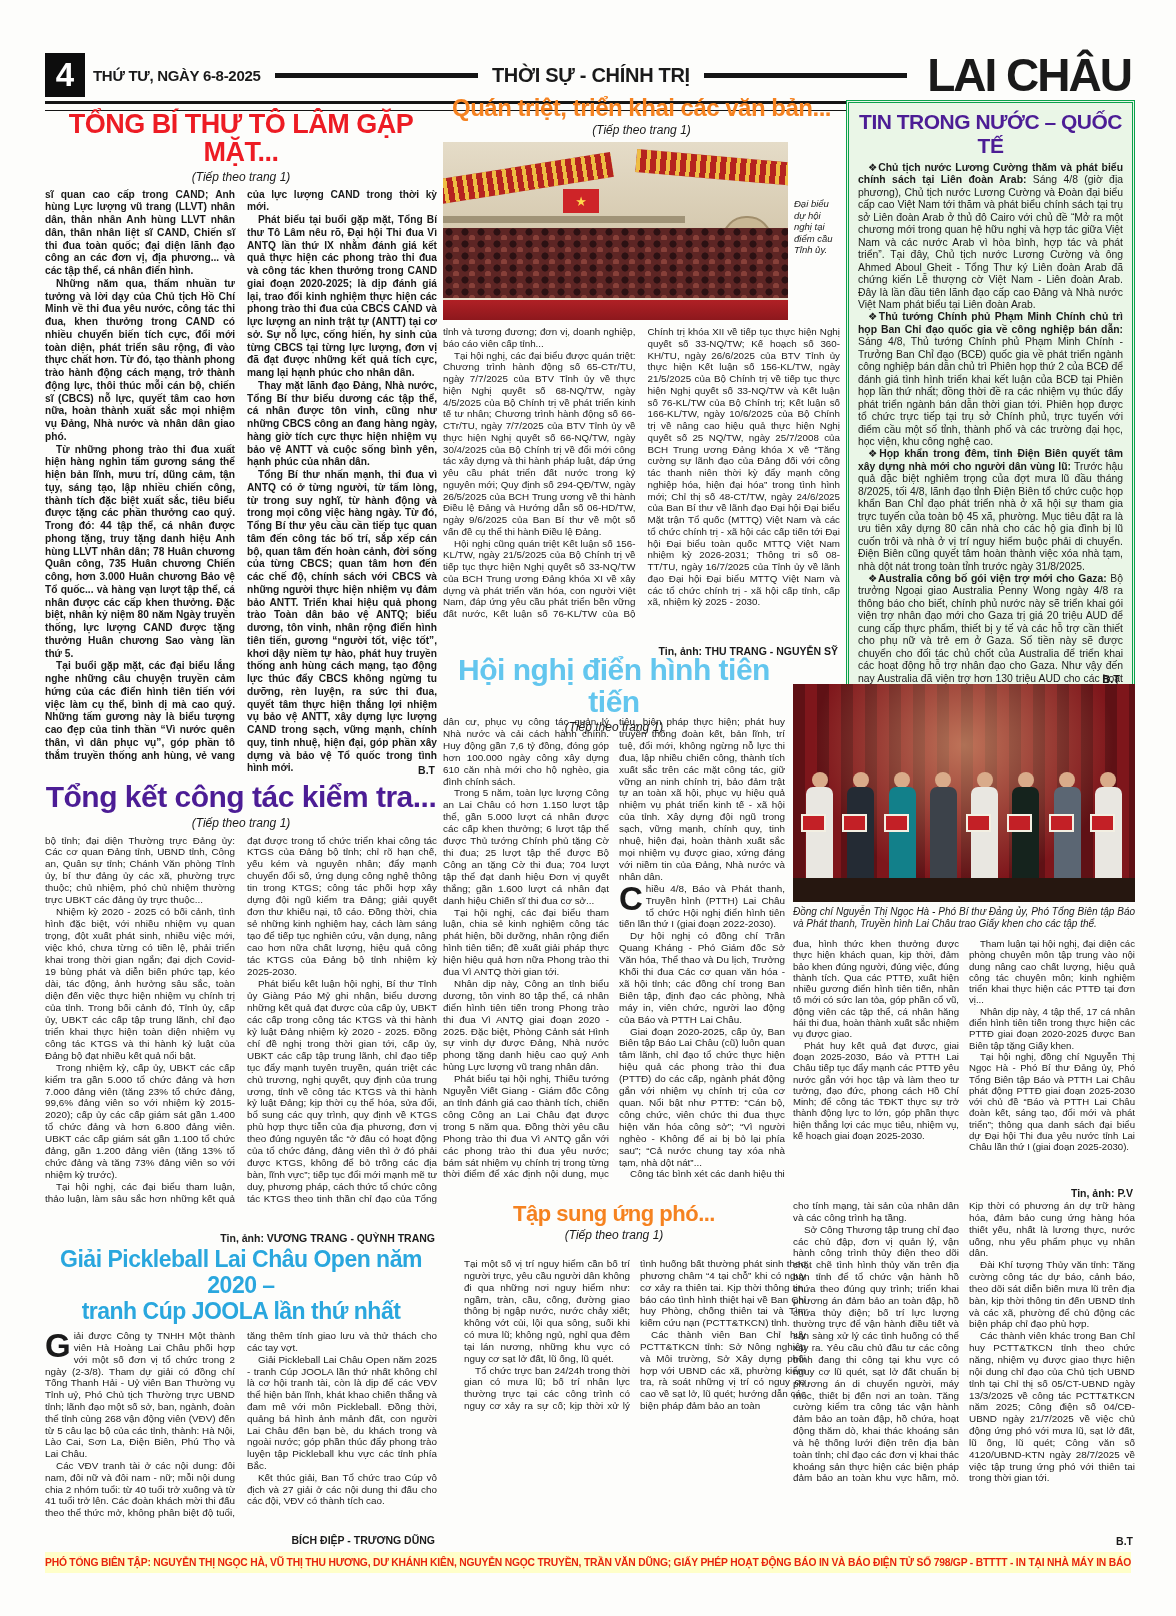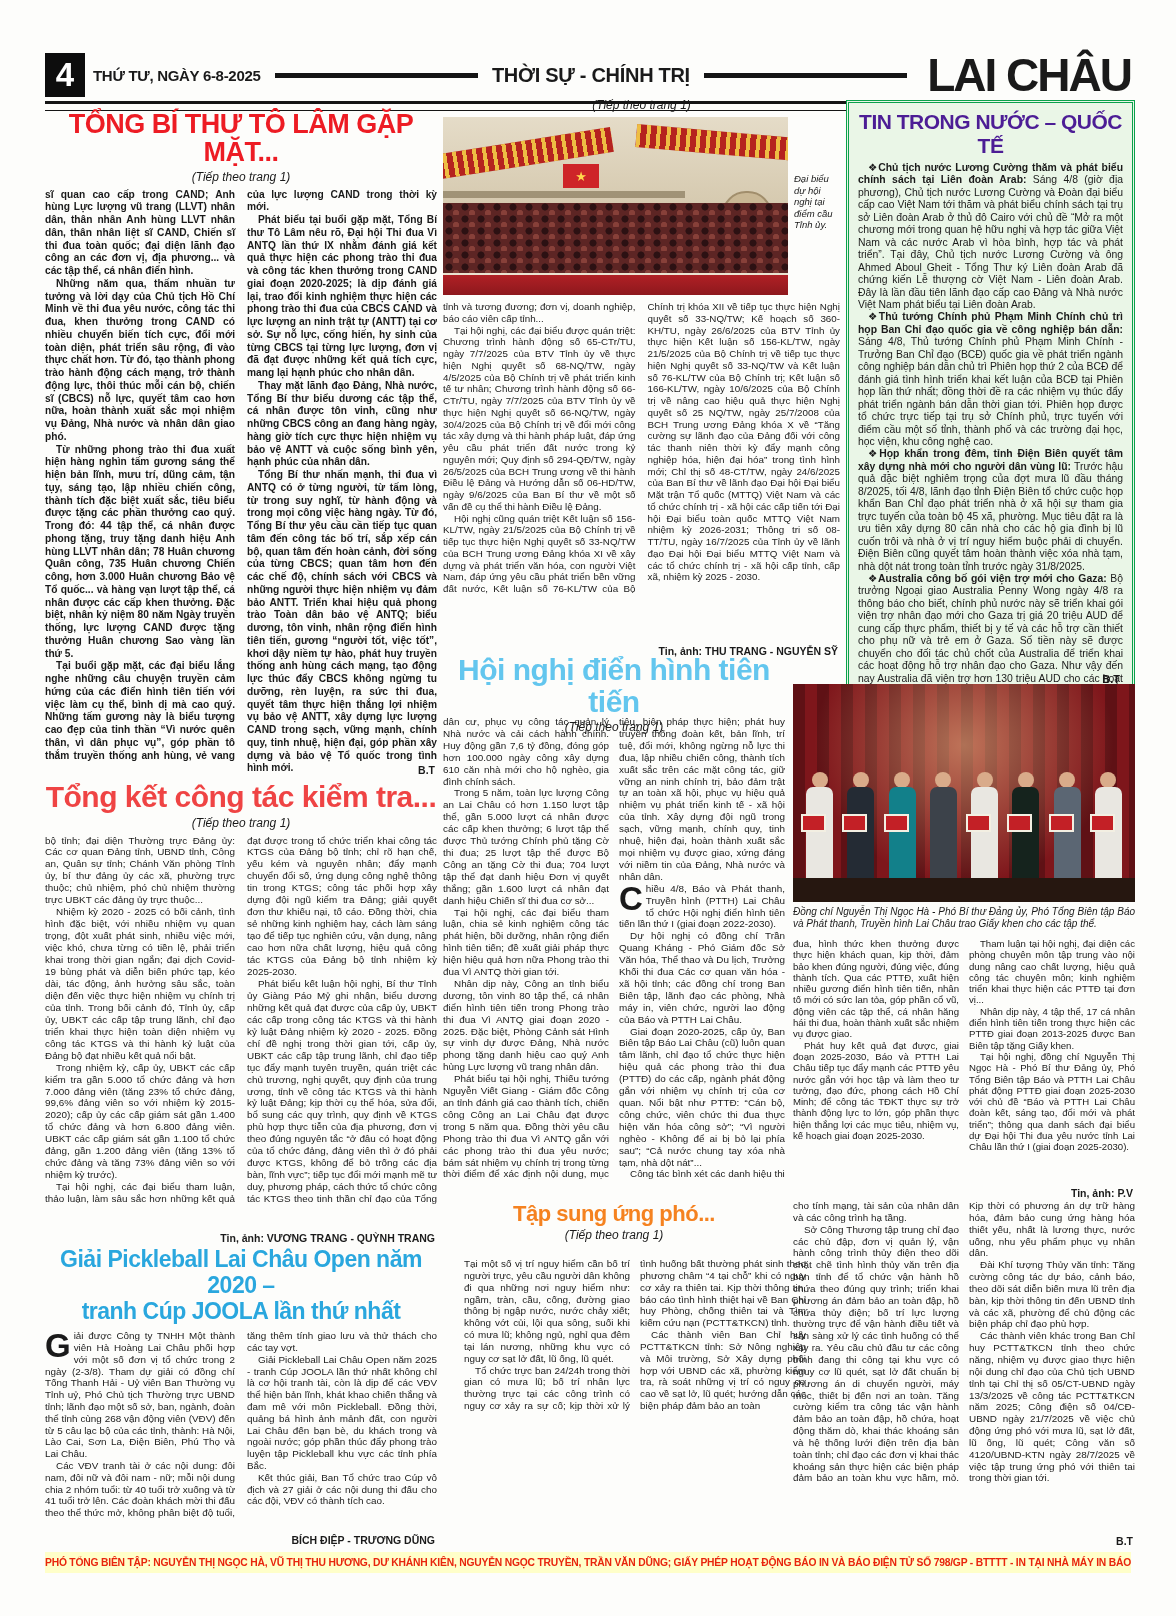--- a/index.html
+++ b/index.html
@@ -13,21 +13,21 @@
   .hrule{flex:1;height:5px;background:#151515;margin:0 14px;border-top:1px solid #fff;}
   .pg-section{font-size:20px;font-weight:800;white-space:nowrap;letter-spacing:-0.3px;}
   .pg-masthead{font-size:46px;font-weight:900;letter-spacing:-2px;line-height:1;white-space:nowrap;margin-left:6px;}
   .dblrule{position:absolute;left:45px;top:101px;width:1086px;height:6px;
            border-top:3px solid #151515;border-bottom:1px solid #151515;}
   
   .art{position:absolute;}
   .head{text-align:center;font-weight:800;letter-spacing:-0.5px;line-height:1.05;margin:0;}
   .red{color:#ed1c24;font-size:27px;}
   .orange{color:#f58220;font-size:24px;}
-  .green{color:#ef4444;font-size:30px;}
+  .green{color:#4c1d95;font-size:30px;}
   .ltblue{color:#63c6ee;font-size:30px;}
   .blue{color:#2aa7de;font-size:23px;}
   .cont{text-align:center;font-style:italic;font-size:12px;margin:3px 0 5px;}
   .body{overflow:hidden;text-align:justify;}
   .cols2{column-count:2;column-gap:12px;}
   .body p{margin:0;text-indent:11px;text-align:justify;}
   .body p:first-child{text-indent:0;}
   p.dropcap{text-indent:0;}
   p.dropcap::first-letter{font-size:33px;font-weight:800;float:left;line-height:.82;padding:2px 3px 0 0;}
   .byline{position:absolute;right:2px;bottom:1px;font-weight:700;font-size:10.5px;background:#fdfdfb;padding-left:6px;}
@@ -123,20 +123,21 @@
         <p>Tại buổi gặp mặt, các đại biểu lắng nghe những câu chuyện truyền cảm hứng của các điển hình tiên tiến với việc làm cụ thể, bình dị mà cao quý. Những tấm gương này là biểu tượng cao đẹp của tinh thần “Vì nước quên thân, vì dân phục vụ”, góp phần tô thắm truyền thống anh hùng, vẻ vang của lực lượng CAND trong thời kỳ mới.</p>
         <p>Phát biểu tại buổi gặp mặt, Tổng Bí thư Tô Lâm nêu rõ, Đại hội Thi đua Vì ANTQ lần thứ IX nhằm đánh giá kết quả thực hiện các phong trào thi đua và công tác khen thưởng trong CAND giai đoạn 2020-2025; là dịp đánh giá lại, trao đổi kinh nghiệm thực hiện các phong trào thi đua của CBCS CAND và lực lượng an ninh trật tự (ANTT) tại cơ sở. Sự nỗ lực, cống hiến, hy sinh của từng CBCS tại từng lực lượng, đơn vị đã đạt được những kết quả tích cực, mang lại hạnh phúc cho nhân dân.</p>
         <p>Thay mặt lãnh đạo Đảng, Nhà nước, Tổng Bí thư biểu dương các tập thể, cá nhân được tôn vinh, cũng như những CBCS công an đang hàng ngày, hàng giờ tích cực thực hiện nhiệm vụ bảo vệ ANTT và cuộc sống bình yên, hạnh phúc của nhân dân.</p>
         <p>Tổng Bí thư nhấn mạnh, thi đua vì ANTQ có ở từng người, từ tấm lòng, từ trong suy nghĩ, từ hành động và trong mọi công việc hàng ngày. Từ đó, Tổng Bí thư yêu cầu cần tiếp tục quan tâm đến công tác bố trí, sắp xếp cán bộ, quan tâm đến hoàn cảnh, đời sống của từng CBCS; quan tâm hơn đến các chế độ, chính sách với CBCS và những người thực hiện nhiệm vụ đảm bảo ANTT. Triển khai hiệu quả phong trào Toàn dân bảo vệ ANTQ; biểu dương, tôn vinh, nhân rộng điển hình tiên tiến, gương “người tốt, việc tốt”, khơi dậy niềm tự hào, phát huy truyền thống anh hùng cách mạng, tạo động lực thúc đẩy CBCS không ngừng tu dưỡng, rèn luyện, ra sức thi đua, quyết tâm thực hiện thắng lợi nhiệm vụ bảo vệ ANTT, xây dựng lực lượng CAND trong sạch, vững mạnh, chính quy, tinh nhuệ, hiện đại, góp phần xây dựng và bảo vệ Tổ quốc trong tình hình mới.</p>
         <p>Nhân dịp này, Tổng Bí thư Tô Lâm tặng quà gia đình liệt sĩ CAND Thượng tá Đặng Anh Quân, nguyên Đội trưởng Đội Cảnh sát Phòng cháy chữa cháy và Cứu nạn cứu hộ Công an quận Cầu Giấy (cũ) đã dũng cảm hy sinh trong khi thực hiện nhiệm vụ chữa cháy và cứu nạn, cứu hộ tại phường Quan Hoa, quận Cầu Giấy (cũ) vào tháng 8/2022.</p>
       </div>
     <div class="byline">B.T</div>
   </section>
 
   <section class="art a2">
+    <h1 class="head orange">Quán triệt, triển khai các văn bản...</h1>
     <div class="cont">(Tiếp theo trang 1)</div>
     <div class="photo-row">
       <div class="photo1">
         <div class="p1-banner-l"></div>
         <div class="p1-banner-r"></div>
         <div class="p1-flag">★</div>
         <div class="p1-balcony"></div>
         <div class="p1-door"></div>
         <div class="p1-crowd"></div>
         <div class="p1-tables"></div>
@@ -178,21 +179,21 @@
       <h1 class="head ltblue">Hội nghị điển hình tiên tiến</h1>
       <div class="cont">(Tiếp theo trang 1)</div>
     </div>
     <div class="body cols2 a4-left">
         <p>dân cư, phục vụ công tác quản lý Nhà nước và cải cách hành chính. Huy động gần 7,6 tỷ đồng, đóng góp hơn 100.000 ngày công xây dựng 610 căn nhà mới cho hộ nghèo, gia đình chính sách.</p>
         <p>Trong 5 năm, toàn lực lượng Công an Lai Châu có hơn 1.150 lượt tập thể, gần 5.000 lượt cá nhân được các cấp khen thưởng; 6 lượt tập thể được Thủ tướng Chính phủ tặng Cờ thi đua; 25 lượt tập thể được Bộ Công an tặng Cờ thi đua; 704 lượt tập thể đạt danh hiệu Đơn vị quyết thắng; gần 1.600 lượt cá nhân đạt danh hiệu Chiến sĩ thi đua cơ sở...</p>
         <p>Tại hội nghị, các đại biểu tham luận, chia sẻ kinh nghiệm công tác phát hiện, bồi dưỡng, nhân rộng điển hình tiên tiến; đề xuất giải pháp thực hiện hiệu quả hơn nữa Phong trào thi đua Vì ANTQ thời gian tới.</p>
         <p>Nhân dịp này, Công an tỉnh biểu dương, tôn vinh 80 tập thể, cá nhân điển hình tiên tiến trong Phong trào thi đua Vì ANTQ giai đoạn 2020 - 2025. Đặc biệt, Phòng Cảnh sát Hình sự vinh dự được Đảng, Nhà nước phong tặng danh hiệu cao quý Anh hùng Lực lượng vũ trang nhân dân.</p>
         <p>Phát biểu tại hội nghị, Thiếu tướng Nguyễn Viết Giang - Giám đốc Công an tỉnh đánh giá cao thành tích, chiến công Công an Lai Châu đạt được trong 5 năm qua. Đồng thời yêu cầu Phong trào thi đua Vì ANTQ gắn với các phong trào thi đua yêu nước; bám sát nhiệm vụ chính trị trong từng thời điểm để xác định nội dung, mục tiêu, biện pháp thực hiện; phát huy truyền thống đoàn kết, bản lĩnh, trí tuệ, đổi mới, không ngừng nỗ lực thi đua, lập nhiều chiến công, thành tích xuất sắc trên các mặt công tác, giữ vững an ninh chính trị, bảo đảm trật tự an toàn xã hội, phục vụ hiệu quả nhiệm vụ phát triển kinh tế - xã hội của tỉnh. Xây dựng đội ngũ trong sạch, vững mạnh, chính quy, tinh nhuệ, hiện đại, hoàn thành xuất sắc mọi nhiệm vụ được giao, xứng đáng với niềm tin của Đảng, Nhà nước và nhân dân.</p>
         <p class="dropcap">Chiều 4/8, Báo và Phát thanh, Truyền hình (PTTH) Lai Châu tổ chức Hội nghị điển hình tiên tiến lần thứ I (giai đoạn 2022-2030).</p>
-        <p>Dự hội nghị có đồng chí Trần Quang Kháng - Phó Giám đốc Sở Văn hóa, Thể thao và Du lịch, Trưởng Khối thi đua Các cơ quan văn hóa - xã hội tỉnh; các đồng chí trong Ban Biên tập, lãnh đạo các phòng, Nhà máy in, viên chức, người lao động của Báo và PTTH Lai Châu.</p>
+        <p>Dự hội nghị có đồng chí Trần Quang Kháng - Phó Giám đốc Sở Văn hóa, Thể thao và Du lịch, Trưởng Khối thi đua Các cơ quan văn hóa - xã hội tỉnh; các đồng chí trong Ban Biên tập, định đạo các phòng, Nhà máy in, viên chức, người lao động của Báo và PTTH Lai Châu.</p>
         <p>Giai đoạn 2020-2025, cấp ủy, Ban Biên tập Báo Lai Châu (cũ) luôn quan tâm lãnh, chỉ đạo tổ chức thực hiện hiệu quả các phong trào thi đua (PTTĐ) do các cấp, ngành phát động gắn với nhiệm vụ chính trị của cơ quan. Nổi bật như PTTĐ: “Cán bộ, công chức, viên chức thi đua thực hiện văn hóa công sở”; “Vì người nghèo - Không để ai bị bỏ lại phía sau”; “Cả nước chung tay xóa nhà tạm, nhà dột nát”...</p>
         <p>Công tác bình xét các danh hiệu thi</p>
       </div>
     <div class="photo2">
       <div class="glow"></div>
       <div class="p2-row">
         <div class="person pa">
             <div class="torso"></div>
             <div class="cert"></div>
           </div>
@@ -224,21 +225,21 @@
             <div class="cert"></div>
           </div>
       </div>
       <div class="floor"></div>
     </div>
     <div class="cap2">Đồng chí Nguyễn Thị Ngọc Hà - Phó Bí thư Đảng ủy, Phó Tổng Biên tập Báo và Phát thanh, Truyền hình Lai Châu trao Giấy khen cho các tập thể.</div>
     <div class="body cols2 a4-right">
         <p>đua, hình thức khen thưởng được thực hiện khách quan, kịp thời, đảm bảo khen đúng người, đúng việc, đúng thành tích. Qua các PTTĐ, xuất hiện nhiều gương điển hình tiên tiến, nhân tố mới có sức lan tỏa, góp phần cổ vũ, động viên các tập thể, cá nhân hăng hái thi đua, hoàn thành xuất sắc nhiệm vụ được giao.</p>
         <p>Phát huy kết quả đạt được, giai đoạn 2025-2030, Báo và PTTH Lai Châu tiếp tục đẩy mạnh các PTTĐ yêu nước gắn với học tập và làm theo tư tưởng, đạo đức, phong cách Hồ Chí Minh; để công tác TĐKT thực sự trở thành động lực to lớn, góp phần thực hiện thắng lợi các mục tiêu, nhiệm vụ, kế hoạch giai đoạn 2025-2030.</p>
         <p>Tham luận tại hội nghị, đại diện các phòng chuyên môn tập trung vào nội dung nâng cao chất lượng, hiệu quả công tác chuyên môn; kinh nghiệm triển khai thực hiện các PTTĐ tại đơn vị...</p>
-        <p>Nhân dịp này, 4 tập thể, 17 cá nhân điển hình tiên tiến trong thực hiện các PTTĐ giai đoạn 2013-2025 được Ban Biên tập tặng Giấy khen.</p>
+        <p>Nhân dịp này, 4 tập thể, 17 cá nhân điển hình tiên tiến trong thực hiện các PTTĐ giai đoạn 2020-2025 được Ban Biên tập tặng Giấy khen.</p>
         <p>Tại hội nghị, đồng chí Nguyễn Thị Ngọc Hà - Phó Bí thư Đảng ủy, Phó Tổng Biên tập Báo và PTTH Lai Châu phát động PTTĐ giai đoạn 2025-2030 với chủ đề “Báo và PTTH Lai Châu đoàn kết, sáng tạo, đổi mới và phát triển”; thông qua danh sách đại biểu dự Đại hội Thi đua yêu nước tỉnh Lai Châu lần thứ I (giai đoạn 2025-2030).</p>
       </div>
     <div class="byline">Tin, ảnh: P.V</div>
   </section>
 
   <section class="art a5">
     <h1 class="head blue"><span>Giải Pickleball Lai Châu Open năm 2020 –</span><br>
     <span>tranh Cúp JOOLA lần thứ nhất</span></h1>
     <div class="body cols2">
         <p class="dropcap">Giải được Công ty TNHH Một thành viên Hà Hoàng Lai Châu phối hợp với một số đơn vị tổ chức trong 2 ngày (2-3/8). Tham dự giải có đồng chí Tống Thanh Hải - Uỷ viên Ban Thường vụ Tỉnh uỷ, Phó Chủ tịch Thường trực UBND tỉnh; lãnh đạo một số sở, ban, ngành, đoàn thể tỉnh cùng 268 vận động viên (VĐV) đến từ 5 câu lạc bộ của các tỉnh, thành: Hà Nội, Lào Cai, Sơn La, Điện Biên, Phú Thọ và Lai Châu.</p>

